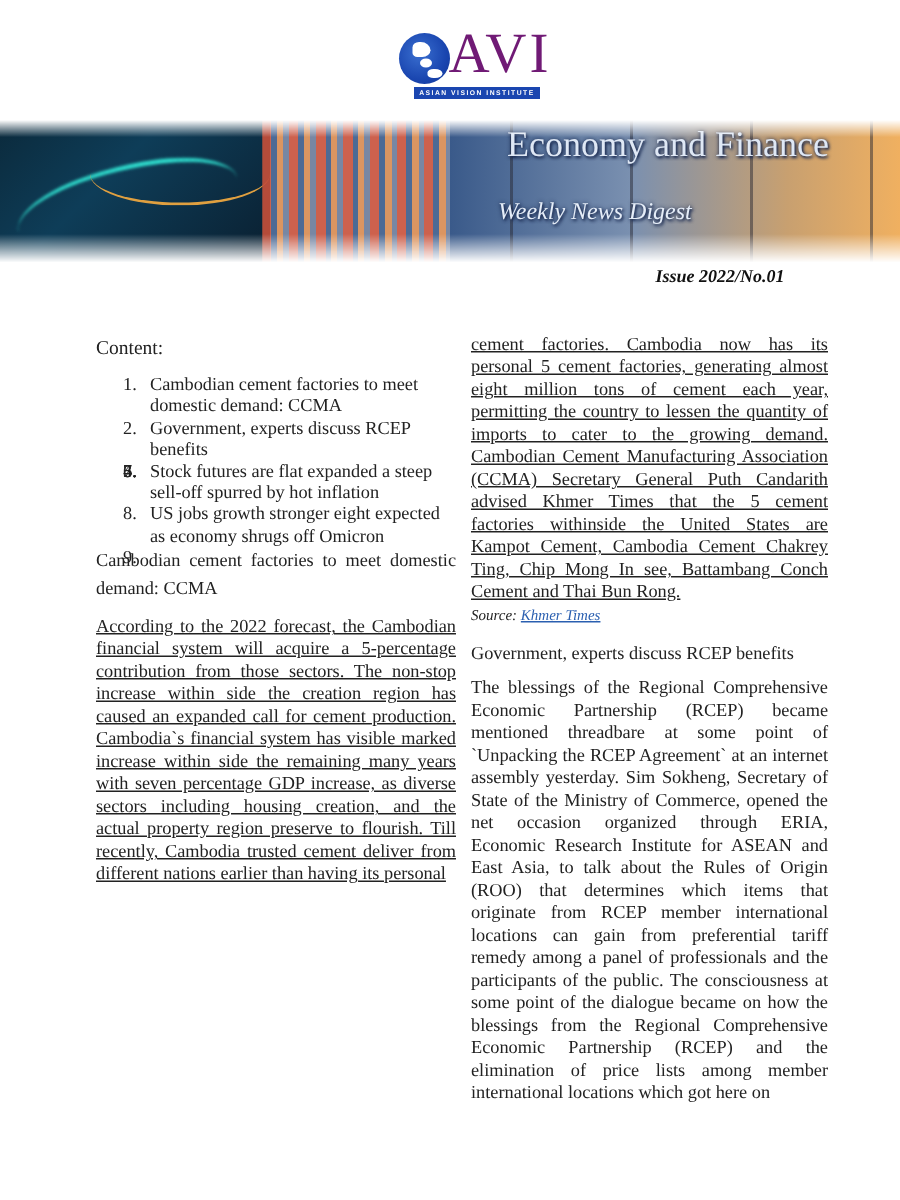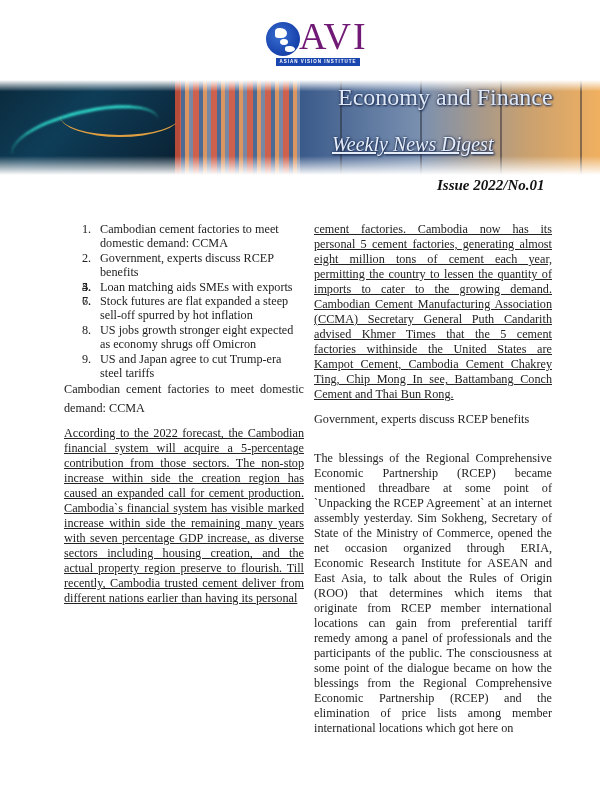--- a/index.html
+++ b/index.html
@@ -59,41 +59,41 @@
     .banner-sky::before {
       content: ""; position: absolute; inset: 0;
       background: repeating-linear-gradient(90deg, transparent 0 40px, rgba(40,40,50,0.5) 40px 42px, transparent 42px 80px);
     }
     .banner-title {
       position: absolute; left: 312px; top: 4px; font-family: "Liberation Serif", serif;
       font-size: 24px; color: #dfe8f5; text-shadow: 1px 1px 2px #1a2a50, 0 0 3px #1a2a50; margin-left: 26px;
     }
     .banner-sub {
       position: absolute; left: 332px; top: 53px; font-family: "Liberation Serif", serif;
-      font-style: italic; font-size: 20px; color: #e5edf8; text-shadow: 1px 1px 2px #1a2a50, 0 0 3px #1a2a50; text-decoration: underline;
+      font-style: italic; font-size: 16px; color: #e5edf8; text-shadow: 1px 1px 2px #1a2a50, 0 0 3px #1a2a50;
     }
     .issue {
       position: absolute; left: 437px; top: 177px; font-family: "Liberation Serif", serif;
-      font-style: italic; font-weight: bold; font-size: 15px; color: #111; text-align: right;
+      font-style: italic; font-weight: bold; font-size: 12px; color: #111; text-align: right;
     }
     
     .col { position: absolute; top: 222px; width: 240px; font-size: 12.2px; line-height: 15px; }
     .col-left { left: 64px; }
     .col-right { left: 314px; width: 238px; }
     .content-heading { font-size: 13px; margin-bottom: 10px; margin-top: 2px; }
     ol.toc { list-style: none; padding-left: 18px; }
     ol.toc li { position: relative; padding-left: 18px; font-size: 12.2px; line-height: 14.4px; }
     ol.toc li .num { position: absolute; left: 0; top: 0; }
     .article-title { font-size: 12.2px; line-height: 19px; text-align: justify; text-align-last: left; }
     .article-title.bold-first { margin-top: 0px; }
     .para { text-align: justify; margin-top: 8px; text-decoration: underline; }
     .source { font-size: 10px; font-style: italic; margin-top: 1px; }
     .source a { color: #2a5fb0; text-decoration: underline; }
     .section-title { margin-top: 10px; font-size: 12.2px; }
-    .para2 { text-align: justify; margin-top: 24px; }
+    .para2 { text-align: justify; margin-top: 8px; }
   </style>
 </head>
 <body>
 
 <div class="logo">
   <div class="globe">
     <div class="land1"></div>
       <div class="land2"></div>
       <div class="land3"></div>
   </div>
@@ -105,32 +105,37 @@
   <div class="banner-chart"></div>
   <div class="banner-port"></div>
   <div class="banner-sky"></div>
   <div class="banner-title">Economy and Finance</div>
   <div class="banner-sub">Weekly News Digest</div>
 </div>
 
 <div class="issue">Issue 2022/No.01</div>
 
 <div class="col col-left">
+  <div class="content-heading">Content:</div>
   <ol class="toc">
     <li><span class="num">1.</span><span>Cambodian cement factories to meet domestic demand: CCMA</span></li>
     <li><span class="num">2.</span><span>Government, experts discuss RCEP benefits</span></li>
     <li><span class="num">3.</span></li>
     <li><span class="num">4.</span></li>
-    <li><span class="num">5.</span><span>Loan matching aids SMEs with exports</span></li>
+    <li><span class="num">5.</span></li>
     <li><span class="num">6.</span></li>
     <li><span class="num">7.</span><span>Stock futures are flat expanded a steep sell-off spurred by hot inflation</span></li>
     <li><span class="num">8.</span><span>US jobs growth stronger eight expected as economy shrugs off Omicron</span></li>
-    <li><span class="num">9.</span><span>US and Japan agree to cut Trump-era steel tariffs</span></li>
+    <li><span class="num">9.</span></li>
   </ol>
   <div class="article-title bold-first">Cambodian cement factories to meet domestic demand: CCMA</div>
   <div class="para">According to the 2022 forecast, the Cambodian financial system will acquire a 5-percentage contribution from those sectors. The non-stop increase within side the creation region has caused an expanded call for cement production. Cambodia`s financial system has visible marked increase within side the remaining many years with seven percentage GDP increase, as diverse sectors including housing creation, and the actual property region preserve to flourish. Till recently, Cambodia trusted cement deliver from different nations earlier than having its personal</div>
 </div>
 
 <div class="col col-right">
   <div class="para" style="margin-top:0">cement factories. Cambodia now has its personal 5 cement factories, generating almost eight million tons of cement each year, permitting the country to lessen the quantity of imports to cater to the growing demand. Cambodian Cement Manufacturing Association (CCMA) Secretary General Puth Candarith advised Khmer Times that the 5 cement factories withinside the United States are Kampot Cement, Cambodia Cement Chakrey Ting, Chip Mong In see, Battambang Conch Cement and Thai Bun Rong.</div>
+  <div class="source">
+    <span>Source:</span>
+    <a>Khmer Times</a>
+  </div>
   <div class="section-title">Government, experts discuss RCEP benefits</div>
   <div class="para2">The blessings of the Regional Comprehensive Economic Partnership (RCEP) became mentioned threadbare at some point of `Unpacking the RCEP Agreement` at an internet assembly yesterday. Sim Sokheng, Secretary of State of the Ministry of Commerce, opened the net occasion organized through ERIA, Economic Research Institute for ASEAN and East Asia, to talk about the Rules of Origin (ROO) that determines which items that originate from RCEP member international locations can gain from preferential tariff remedy among a panel of professionals and the participants of the public. The consciousness at some point of the dialogue became on how the blessings from the Regional Comprehensive Economic Partnership (RCEP) and the elimination of price lists among member international locations which got here on</div>
 </div>
 
 </body></html>

